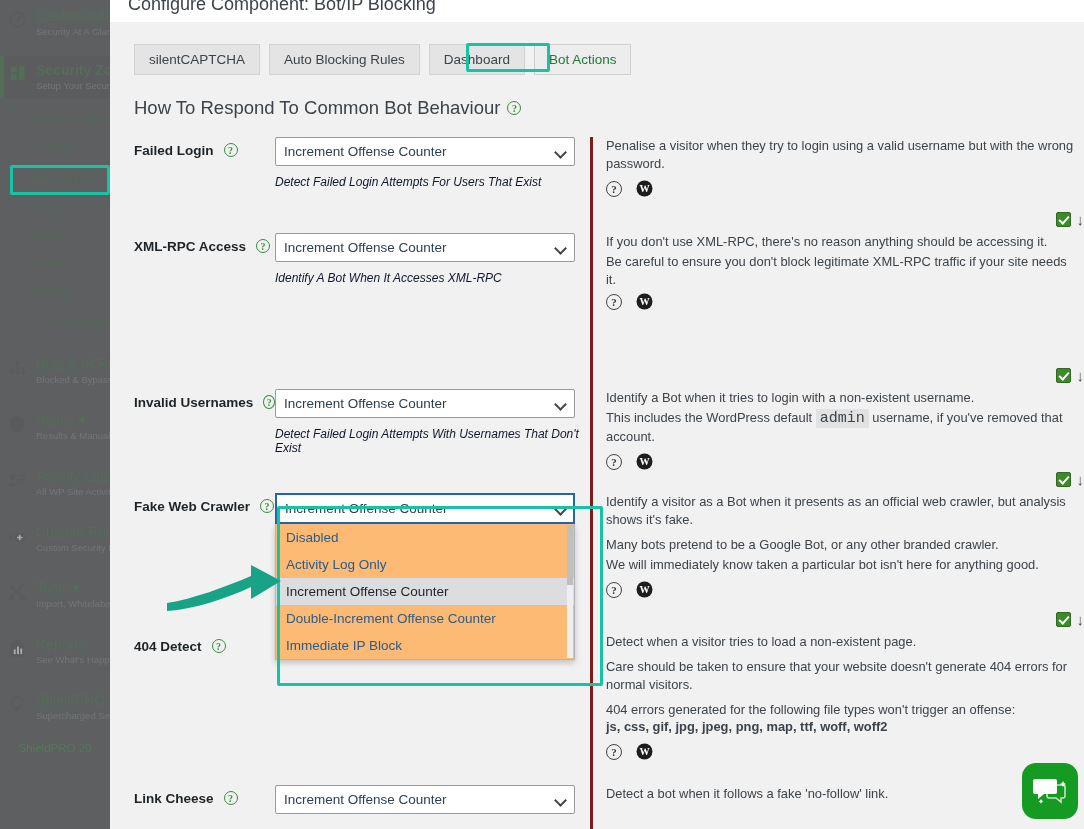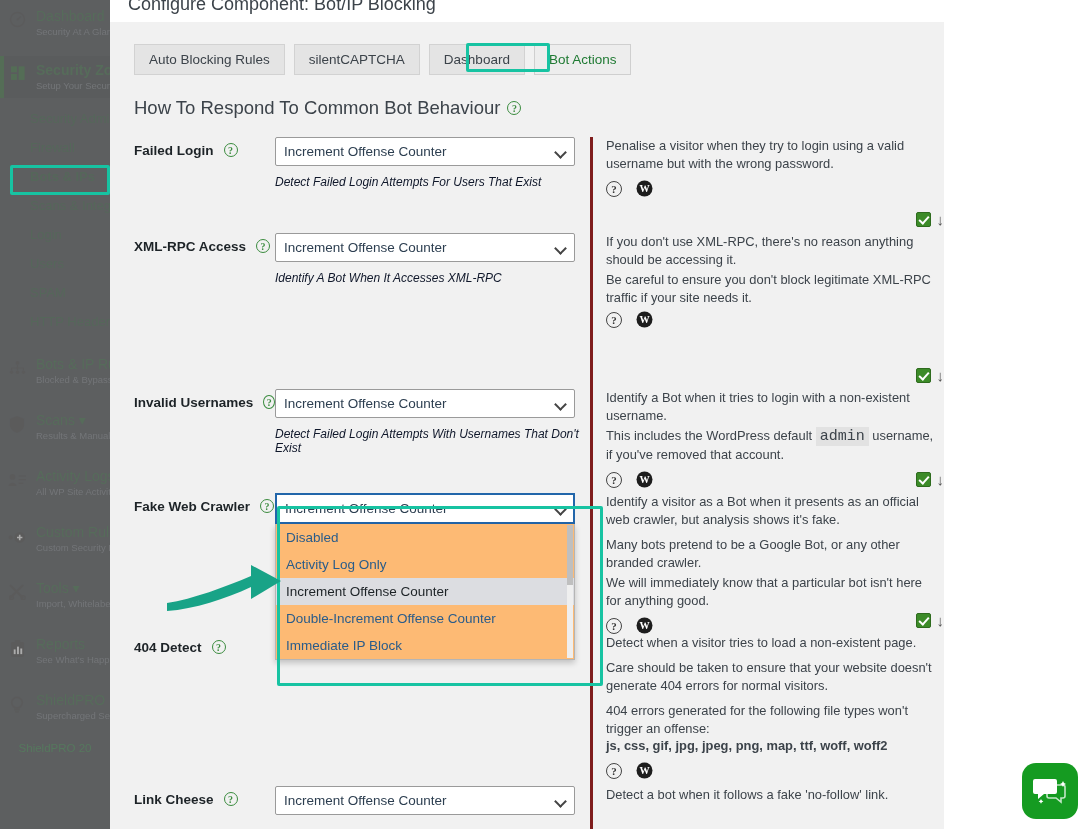--- a/index.html
+++ b/index.html
@@ -43,21 +43,21 @@
   .sidebar-footer { font-size: 11.5px; color: #1f7a33; text-align: center; padding: 14px 4px; white-space: nowrap; }
 
   
   .hl-box {
     position: absolute; border: 3px solid #17c3a2; border-radius: 2px;
     z-index: 60; pointer-events: none;
   }
 
   
   #modal {
-    position: absolute; left: 110px; top: 0; width: 834px; height: 829px;
+    position: absolute; left: 110px; top: 0; width: 974px; height: 829px;
     background: #f1f1f1; z-index: 10; overflow: hidden;
   }
   #modal-head {
     background: #ffffff; height: 22px; padding: 0 18px; position: relative;
   }
   #modal-title {
     position: absolute; left: 18px; top: -6px;
     font-size: 18px; color: #3c434a; font-weight: 400; white-space: nowrap;
   }
 
@@ -300,22 +300,22 @@
 
 <div class="hl-box" style="left:10px; top:165px; width:100px; height:30px;"></div>
 
 <div id="modal">
 
   <div id="modal-head">
     <div id="modal-title">Configure Component: Bot/IP Blocking</div>
   </div>
 
   <div id="tabs">
+    <div class="tab">silentCAPTCHA</div>
     <div class="tab">Auto Blocking Rules</div>
-    <div class="tab">silentCAPTCHA</div>
     <div class="tab">Dashboard</div>
     <div class="tab active">Bot Actions</div>
   </div>
 
   <div id="section-head">
     <span>How To Respond To Common Bot Behaviour</span>
     <span class="q-circle">?</span>
   </div>
 
   <div id="rows">
@@ -434,21 +434,21 @@
             <div class="dd-opt">Immediate IP Block</div>
             <div class="dd-scroll">
                 <i></i>
               </div>
           </div>
         </div>
       </div>
       <div class="col-desc">
         <div class="desc-p">Identify a visitor as a Bot when it presents as an official web crawler, but analysis shows it's fake.</div>
         <div class="desc-p tight">Many bots pretend to be a Google Bot, or any other branded crawler.</div>
-        <div class="desc-p">We will immediately know that a particular bot isn't here for anything good.</div>
+        <div class="desc-p">We will immediately know taken a particular bot isn't here for anything good.</div>
         <div class="row-icons">
           <span class="q-circle grey">?</span>
           <span class="ic-wp">
             <svg width="17" height="17" viewBox="0 0 20 20">
                 <circle cx="10" cy="10" r="9.4" fill="#1d1d1d"></circle>
                 <text x="10" y="14.5" font-size="12" font-weight="700" fill="#fff" text-anchor="middle" font-family="Liberation Serif, serif">W</text>
               </svg>
           </span>
         </div>
         <div class="row-right">

